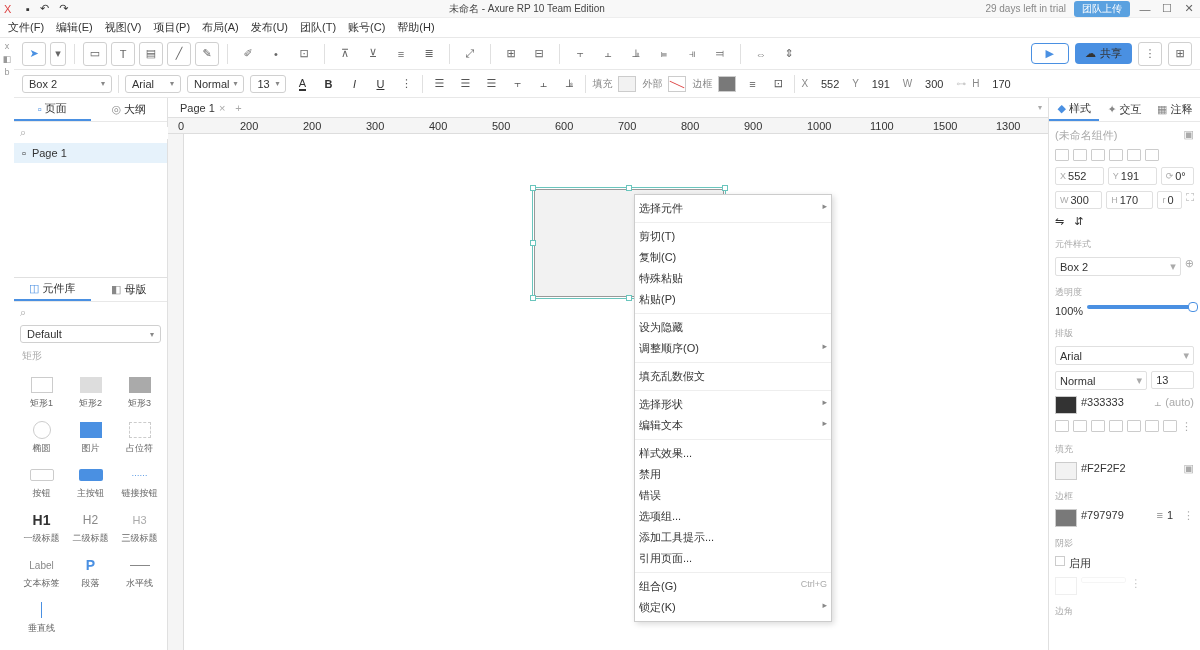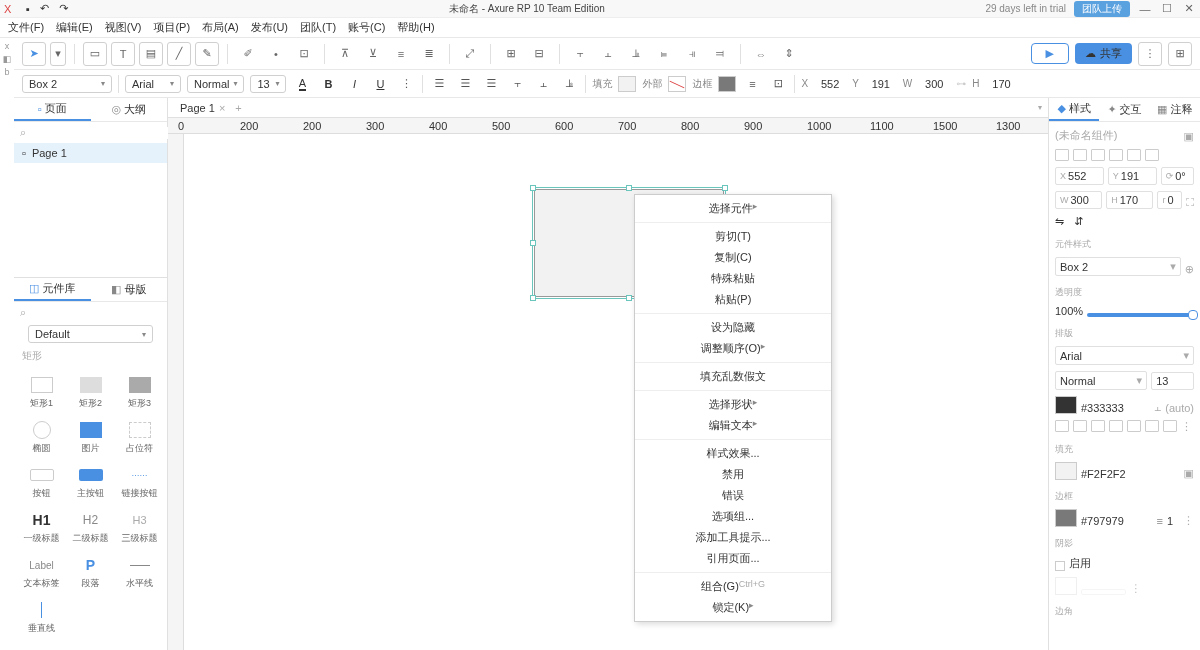--- a/index.html
+++ b/index.html
@@ -51,30 +51,30 @@
 .tabbar{height:20px;border-bottom:1px solid #e0e0e0;display:flex;align-items:center;padding:0 6px;font-size:10px}
 .tabbar .ptab{display:flex;gap:4px;align-items:center;padding:2px 6px}
 .ruler-h{height:16px;background:#f5f5f5;border-bottom:1px solid #ddd;position:relative;overflow:hidden;font-size:8px;color:#888}
 .ruler-h span{position:absolute;top:2px}
 .ruler-v{width:16px;position:absolute;left:0;top:36px;bottom:0;background:#f5f5f5;border-right:1px solid #ddd}
 .canvas{position:absolute;left:16px;top:36px;right:0;bottom:0;background:#fff}
 .shape{position:absolute;left:350px;top:55px;width:190px;height:108px;background:#f2f2f2;border:1px solid #999}
 .sel-outline{position:absolute;left:348px;top:53px;width:194px;height:112px;border:1px solid #6ac5bd}
 .handle{width:6px;height:6px;background:#fff;border:1px solid #6ac5bd;position:absolute}
 .ctxmenu{position:absolute;left:450px;top:60px;width:198px;background:#fff;border:1px solid #ccc;box-shadow:2px 2px 6px rgba(0,0,0,.15);padding:3px 0}
-.ctxmenu .mi{padding:3px 4px;display:flex;justify-content:center;font-size:11px;color:#333}
+.ctxmenu .mi{padding:3px 4px;display:flex;justify-content:space-between;font-size:11px;color:#333}
 .ctxmenu .mi .sc{color:#aaa;font-size:9px}
 .ctxmenu .mi .ar{color:#888;font-size:9px}
 .ctxmenu hr{border:none;border-top:1px solid #eee;margin:3px 0}
 .rightpanel{width:152px;border-left:1px solid #e0e0e0;display:flex;flex-direction:column;font-size:10px}
 .rp-tabs{display:flex;height:24px;border-bottom:1px solid #e8e8e8}
 .rp-tab{flex:1;display:flex;align-items:center;justify-content:center;gap:3px;color:#888}
 .rp-tab.active{color:#4a90e2;border-bottom:2px solid #4a90e2}
 .rp-body{padding:6px;display:flex;flex-direction:column;gap:6px;overflow:auto}
-.rp-row{display:flex;gap:4px;align-items:flex-end}
+.rp-row{display:flex;gap:4px;align-items:flex-start}
 .rp-in{border:1px solid #e0e0e0;border-radius:2px;padding:2px 4px;flex:1;display:flex;gap:2px;align-items:center}
 .rp-in .tag{color:#aaa;font-size:9px}
 .rp-hdr{color:#aaa;font-size:9px;margin-top:4px}
 .rp-slider{height:4px;background:#4a90e2;border-radius:2px;flex:1;position:relative}
 .rp-slider::after{content:"";width:8px;height:8px;border-radius:4px;background:#fff;border:1px solid #4a90e2;position:absolute;right:-4px;top:-3px}
 .rp-swatch{width:22px;height:18px;border:1px solid #ccc}
 .rp-alignrow{display:flex;gap:4px;color:#666}
 .rp-alignrow div{width:14px;height:12px;border:1px solid #ccc;border-radius:1px}
 </style>
 </head>
@@ -244,21 +244,21 @@
     <div class="lp-bot">
       <div class="lp-tabs">
         <div class="lp-tab active">◫ <span>元件库</span></div>
         <div class="lp-tab">◧ <span>母版</span></div>
       </div>
       <div class="lp-search">
         <span style="color:#aaa">⌕</span>
         <input style="">
 
       </div>
-      <div class="fmt-sel" style="margin:2px 14px">
+      <div class="fmt-sel" style="margin:2px 6px">
           <span>Default</span>
           <span class="arr">▾</span>
         </div>
       <div class="lib-hdr">矩形</div>
       <div class="lib-grid">
         <div class="lib-item">
             <div class="lib-ico">
               <div style="width:22px;height:16px;border:1px solid #ccc"></div>
             </div>
             <div class="lib-lbl">矩形1</div>

